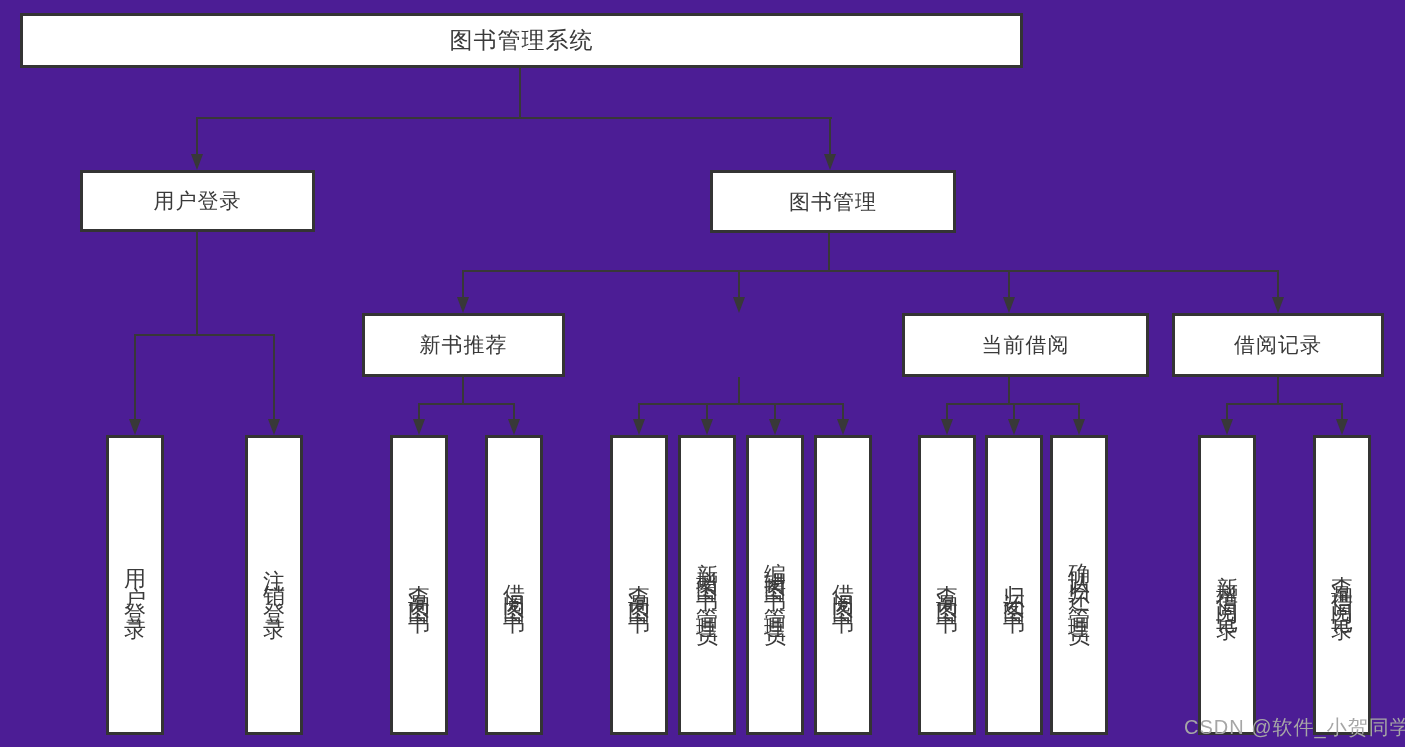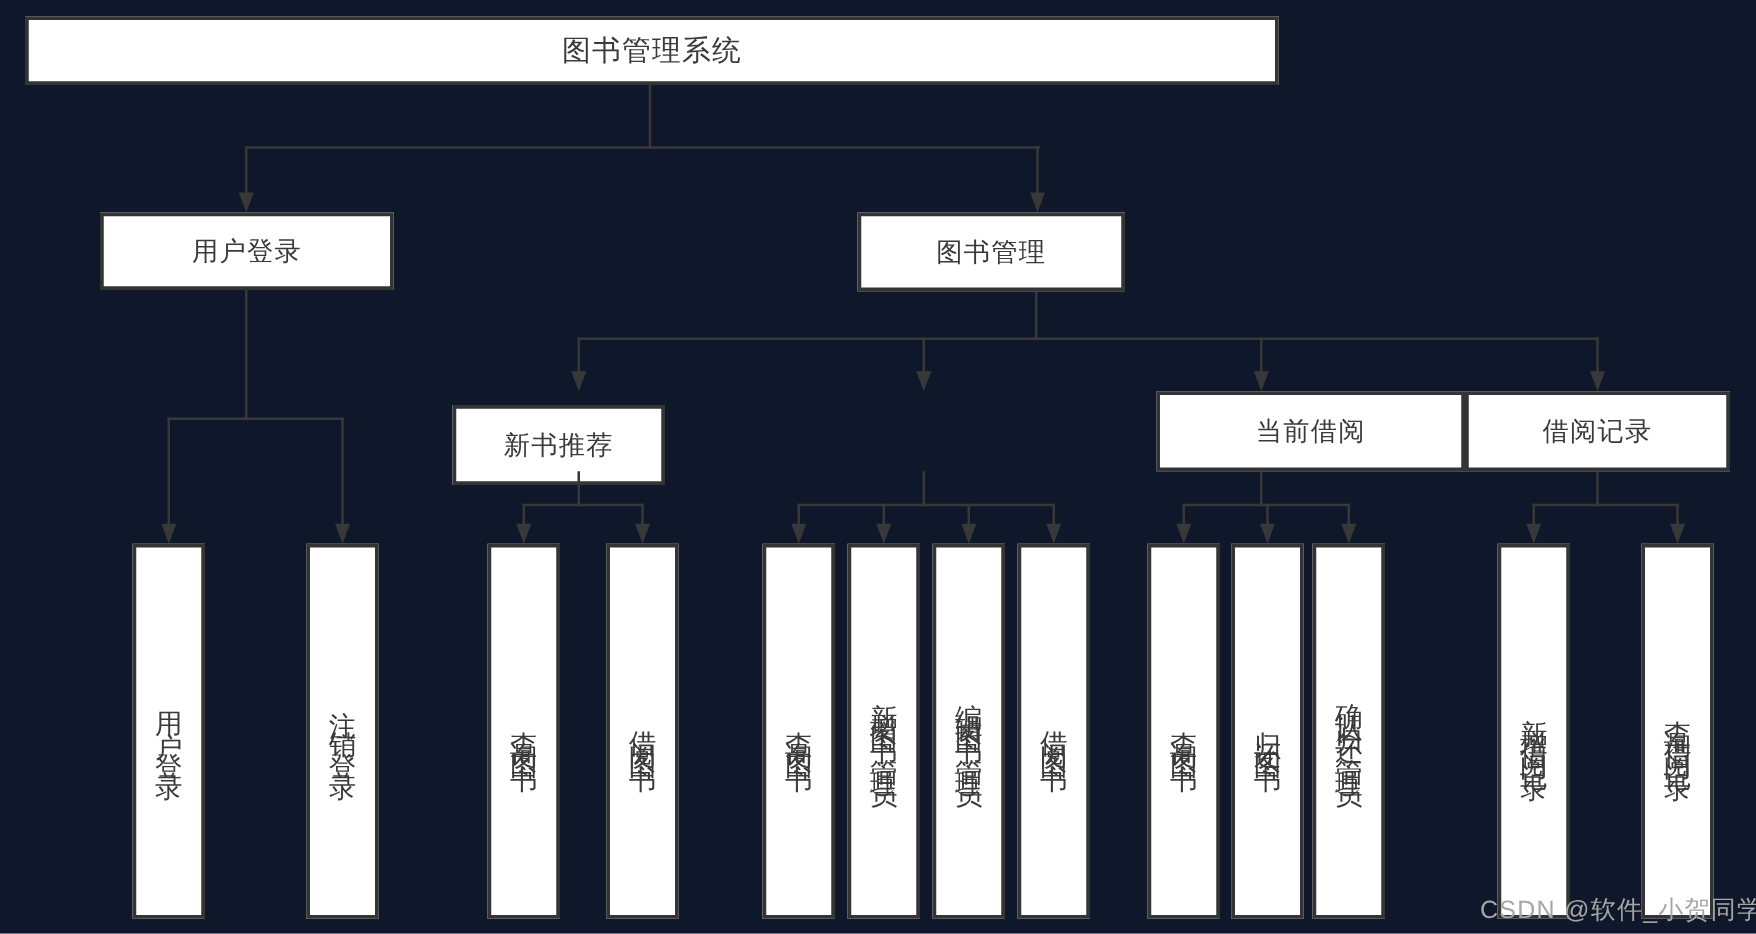--- a/index.html
+++ b/index.html
@@ -5,21 +5,21 @@
   html, body {
     margin: 0;
     padding: 0;
     background: #ffffff;
     font-family: "Liberation Sans", "DejaVu Sans", sans-serif;
   }
   .canvas {
     position: relative;
     width: 1405px;
     height: 747px;
-    background: #0f172a;
+    background: #4c1d95;
     overflow: hidden;
   }
   
   .node {
     position: absolute;
     box-sizing: border-box;
     border: 3px solid #343434;
     background: #ffffff;
     display: flex;
     align-items: center;
@@ -77,21 +77,21 @@
   <div class="vline" style="left:519px;top:68px;height:50px"></div>
   <div class="hline" style="left:196px;top:117px;width:636px"></div>
   <div class="vline" style="left:196px;top:117px;height:39px"></div>
   <div class="vline" style="left:829px;top:117px;height:39px"></div>
   <div class="arr" style="left:191px;top:154px"></div>
   <div class="arr" style="left:824px;top:154px"></div>
 
   <div class="node h" style="left:80px;top:170px;width:235px;height:62px">
     <span>用户登录</span>
   </div>
-  <div class="node h" style="left:686px;top:170px;width:214px;height:63px">
+  <div class="node h" style="left:710px;top:170px;width:246px;height:63px">
     <span>图书管理</span>
   </div>
 
   <div class="vline" style="left:196px;top:232px;height:104px"></div>
   <div class="hline" style="left:134px;top:334px;width:141px"></div>
   <div class="vline" style="left:134px;top:334px;height:86px"></div>
   <div class="vline" style="left:273px;top:334px;height:86px"></div>
   <div class="arr" style="left:129px;top:419px"></div>
   <div class="arr" style="left:268px;top:419px"></div>
 
@@ -99,24 +99,24 @@
   <div class="hline" style="left:462px;top:270px;width:817px"></div>
   <div class="vline" style="left:462px;top:270px;height:29px"></div>
   <div class="vline" style="left:738px;top:270px;height:29px"></div>
   <div class="vline" style="left:1008px;top:270px;height:29px"></div>
   <div class="vline" style="left:1277px;top:270px;height:29px"></div>
   <div class="arr" style="left:457px;top:297px"></div>
   <div class="arr" style="left:733px;top:297px"></div>
   <div class="arr" style="left:1003px;top:297px"></div>
   <div class="arr" style="left:1272px;top:297px"></div>
 
-  <div class="node h" style="left:362px;top:324px;width:170px;height:64px">
+  <div class="node h" style="left:362px;top:313px;width:203px;height:64px">
     <span>新书推荐</span>
   </div>
-  <div class="node h" style="left:925px;top:313px;width:247px;height:64px">
+  <div class="node h" style="left:902px;top:313px;width:247px;height:64px">
     <span>当前借阅</span>
   </div>
   <div class="node h" style="left:1172px;top:313px;width:212px;height:64px">
     <span>借阅记录</span>
   </div>
 
   <div class="vline" style="left:462px;top:377px;height:28px"></div>
   <div class="hline" style="left:418px;top:403px;width:97px"></div>
   <div class="vline" style="left:418px;top:403px;height:17px"></div>
   <div class="vline" style="left:513px;top:403px;height:17px"></div>

